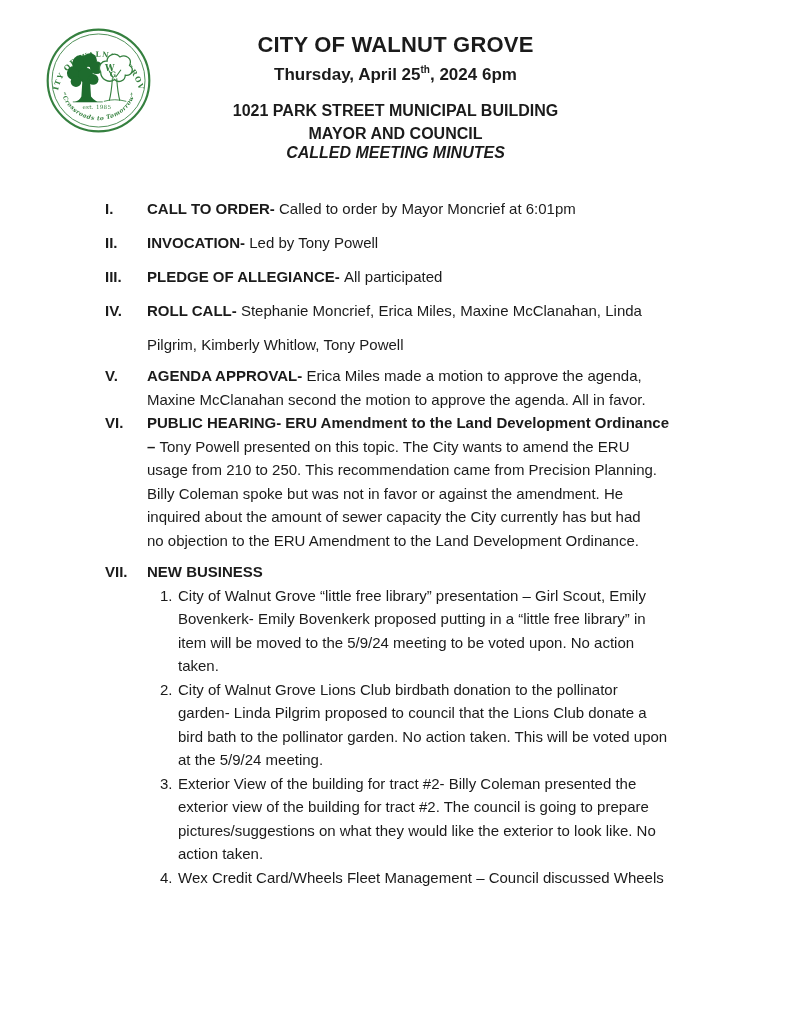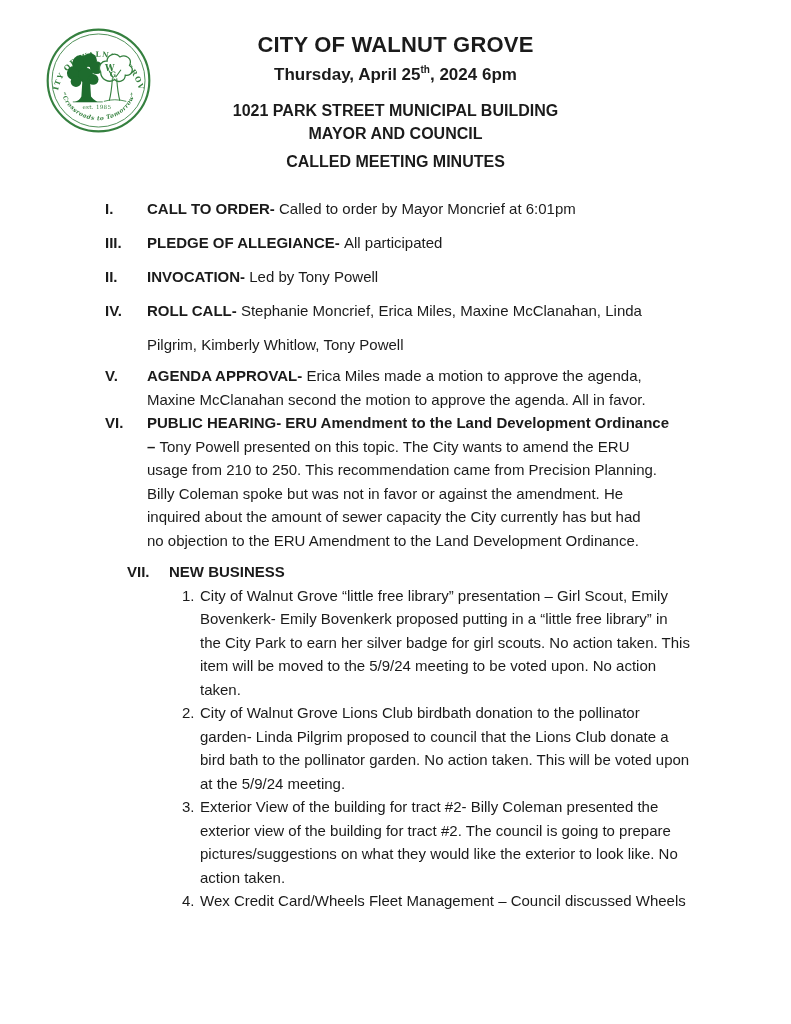--- a/index.html
+++ b/index.html
@@ -24,31 +24,31 @@
   .mono-w{font:bold 16px "DejaVu Serif", serif;fill:var(--seal-green);}
   .mono-g{font:bold 14px "DejaVu Serif", serif;fill:var(--seal-green);}
   .est-text{font:10.5px "DejaVu Serif", serif;fill:var(--seal-green);letter-spacing:0.5px;}
 
   .header{padding-top:34px;height:122px;text-align:center;font-weight:bold;}
   .h-title{font-size:22px;line-height:22px;letter-spacing:0.2px;}
   .h-date{font-size:17px;line-height:23px;margin-top:2px;}
   .h-date sup{font-size:10px;}
   .h-addr{font-size:16px;line-height:19px;margin-top:15px;}
   .h-body{font-size:16px;line-height:19px;margin-top:4px;}
-  .h-doc{font-size:16px;line-height:19px;margin-top:9px;}
+  .h-doc{font-size:16px;line-height:19px;font-style:italic;}
 
   
   .doc-body{margin:36px 86px 0 105px;font-size:15px;}
   .section{position:relative;padding-left:42px;}
   .section .num{position:absolute;left:0;top:0;font-weight:bold;}
   .line{white-space:nowrap;}
   .section.wide .line, .section.wide .num{line-height:34px;}
   .section.tight .line, .section.tight .num{line-height:23.5px;}
   .section.first-tight{margin-top:2px;}
-  .section.gap-top{margin-top:8px;margin-left:22px;}
+  .section.gap-top{margin-top:8px;}
   b{font-weight:bold;}
 
   .nb-list{margin-top:0;}
   .nb-item{position:relative;margin-left:13px;padding-left:18px;}
   .nb-num{position:absolute;left:0;top:0;line-height:23.5px;}
 </style>
 </head>
 <body>
 
 <div class="page">
@@ -99,26 +99,26 @@
     <div class="h-body">MAYOR AND COUNCIL</div>
     <div class="h-doc">CALLED MEETING MINUTES</div>
   </div>
 
   <div class="doc-body">
       <div class="section wide">
         <span class="num">I.</span>
         <div class="line"><b>CALL TO ORDER- </b><span>Called to order by Mayor Moncrief at 6:01pm</span></div>
       </div>
       <div class="section wide">
+        <span class="num">II.</span>
+        <div class="line"><b>INVOCATION- </b><span>Led by Tony Powell</span></div>
+      </div>
+      <div class="section wide">
         <span class="num">III.</span>
         <div class="line"><b>PLEDGE OF ALLEGIANCE- </b><span>All participated</span></div>
-      </div>
-      <div class="section wide">
-        <span class="num">II.</span>
-        <div class="line"><b>INVOCATION- </b><span>Led by Tony Powell</span></div>
       </div>
       <div class="section wide">
         <span class="num">IV.</span>
         <div class="line"><b>ROLL CALL- </b><span>Stephanie Moncrief, Erica Miles, Maxine McClanahan, Linda</span></div>
         <div class="line"><span>Pilgrim, Kimberly Whitlow, Tony Powell</span></div>
       </div>
       <div class="section tight first-tight">
         <span class="num">V.</span>
         <div class="line"><b>AGENDA APPROVAL- </b><span>Erica Miles made a motion to approve the agenda,</span></div>
         <div class="line"><span>Maxine McClanahan second the motion to approve the agenda. All in favor.</span></div>
@@ -133,21 +133,20 @@
         <div class="line"><span>no objection to the ERU Amendment to the Land Development Ordinance.</span></div>
       </div>
       <div class="section tight gap-top">
         <span class="num">VII.</span>
         <div class="line"><b>NEW BUSINESS</b></div>
         <div class="nb-list">
           <div class="nb-item">
             <span class="nb-num">1.</span>
             <div class="line">City of Walnut Grove “little free library” presentation – Girl Scout, Emily</div>
             <div class="line">Bovenkerk- Emily Bovenkerk proposed putting in a “little free library” in</div>
-            <div class="line">the City Park to earn her silver badge for girl scouts. No action taken. This</div>
             <div class="line">item will be moved to the 5/9/24 meeting to be voted upon. No action</div>
             <div class="line">taken.</div>
           </div>
           <div class="nb-item">
             <span class="nb-num">2.</span>
             <div class="line">City of Walnut Grove Lions Club birdbath donation to the pollinator</div>
             <div class="line">garden- Linda Pilgrim proposed to council that the Lions Club donate a</div>
             <div class="line">bird bath to the pollinator garden. No action taken. This will be voted upon</div>
             <div class="line">at the 5/9/24 meeting.</div>
           </div>

